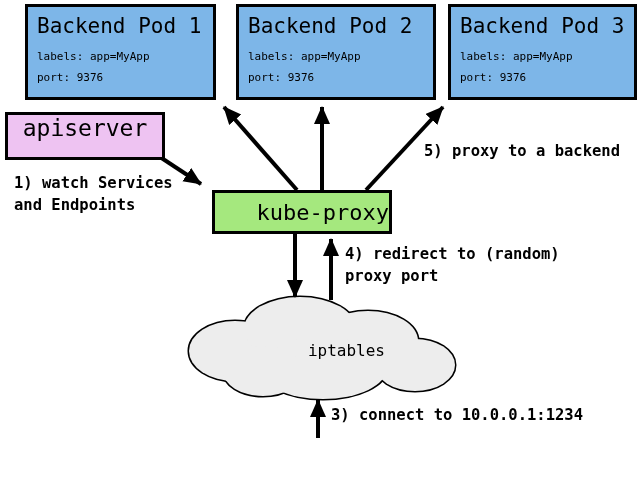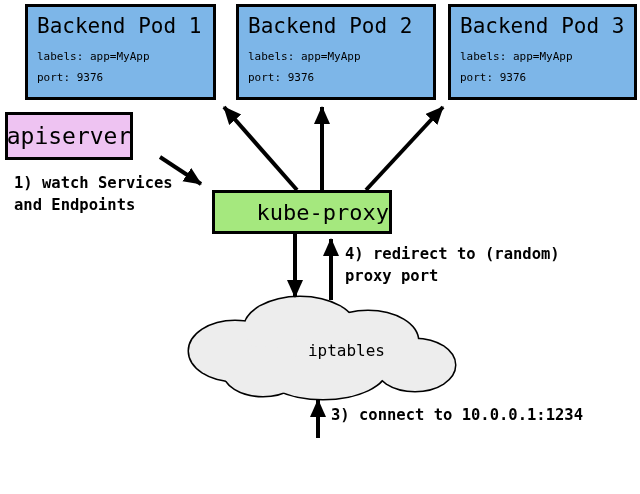--- a/index.html
+++ b/index.html
@@ -18,22 +18,22 @@
   .box{position:absolute;box-sizing:border-box;border:3px solid var(--outline);}
   .pod{background:var(--pod-fill);padding:6px 9px 1px 9px;}
   .pod-title{font-size:21px;font-weight:400;line-height:26px;white-space:nowrap;}
   .pod-line{font-size:11px;line-height:21px;white-space:nowrap;}
   .pod-line.first{margin-top:7px;}
 
   .pod1{left:25px;top:4px;width:191px;height:96px;}
   .pod2{left:236px;top:4px;width:200px;height:96px;}
   .pod3{left:448px;top:4px;width:189px;height:96px;}
 
-  .apiserver{left:5px;top:112px;width:128px;height:48px;background:var(--api-fill);
-    display:flex;align-items:center;justify-content:center;font-size:23px;}
+  .apiserver{left:5px;top:112px;width:160px;height:48px;background:var(--api-fill);
+    display:flex;justify-content:center;font-size:23px;}
   .kubeproxy{left:212px;top:190px;width:180px;height:44px;background:var(--kp-fill);
     display:flex;align-items:center;justify-content:flex-end;font-size:22px;}
   .client{left:222px;top:439px;width:191px;height:51px;background:var(--client-fill);
     display:flex;align-items:center;justify-content:center;font-size:26px;}
 
   .iptables-label{position:absolute;left:255px;top:341px;width:130px;text-align:right;
     font-size:16px;}
 
   .note{position:absolute;font-size:15.5px;font-weight:bold;line-height:22px;
     white-space:pre-line;}
@@ -108,14 +108,15 @@
   </div>
 
   <div class="iptables-label">iptables</div>
 
 
   <div class="note note1">1) watch Services
 and Endpoints</div>
   <div class="note note3">3) connect to 10.0.0.1:1234</div>
   <div class="note note4">4) redirect to (random)
 proxy port</div>
+  <div class="note note5">5) proxy to a backend</div>
 
 </div>
 
 </body></html>

